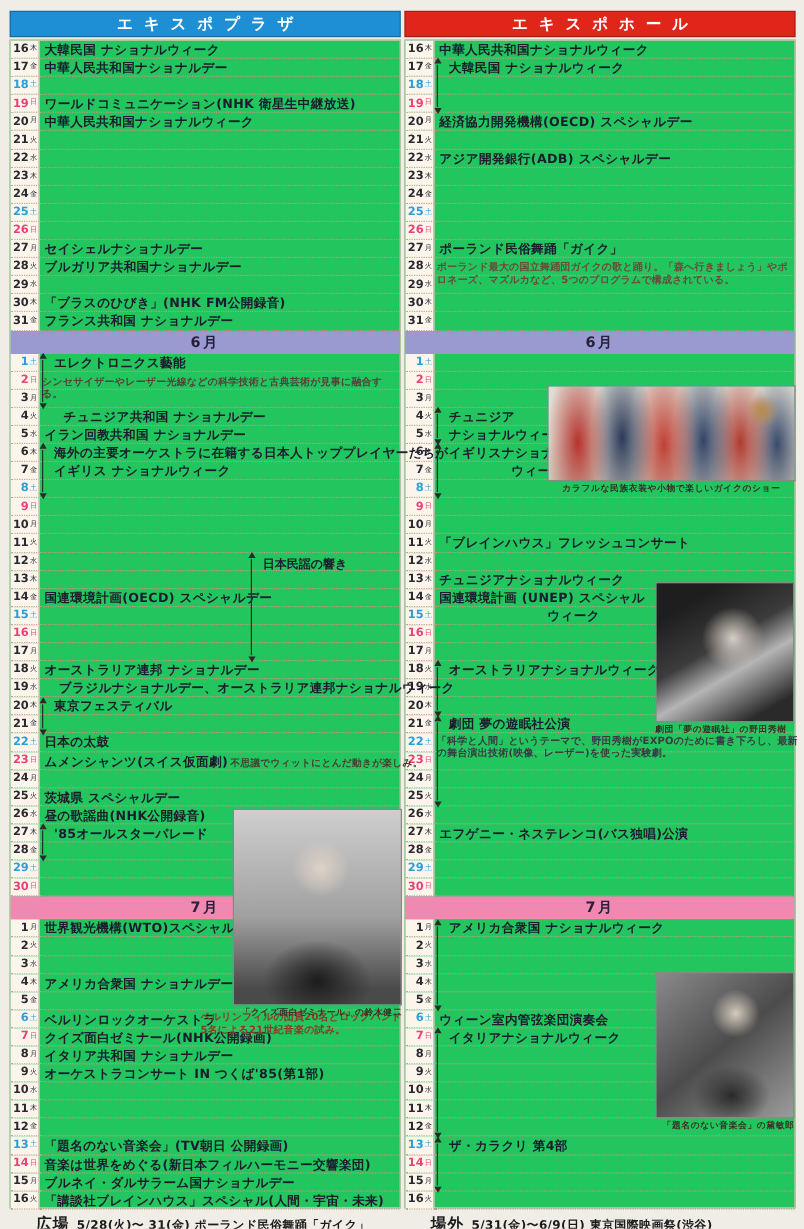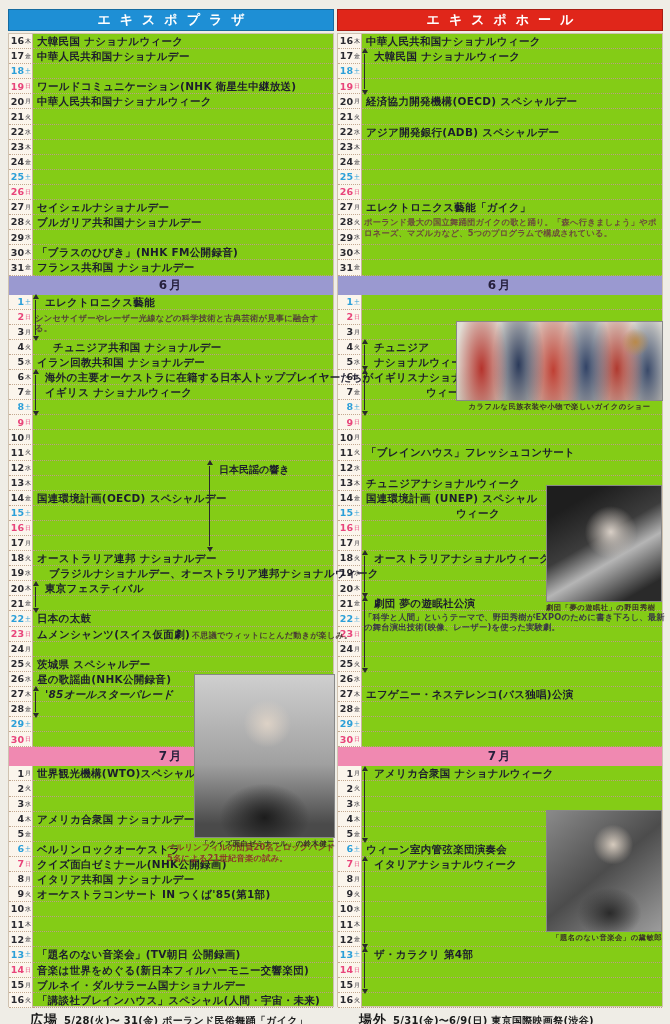--- a/index.html
+++ b/index.html
@@ -4,21 +4,21 @@
 <style>
   * { margin:0; padding:0; box-sizing:border-box; }
   html,body { width:670px; height:1024px; background:#efede6; overflow:hidden;
     font-family:"DejaVu Sans","Liberation Sans",sans-serif; }
   #page { position:relative; width:670px; height:1024px; padding:9px 7px 0 8px; }
   #cols { display:flex; gap:3px; }
   .col { width:326px; position:relative; }
   .venue-bar { height:22px; display:flex; align-items:center; justify-content:center;
     color:#fff; font-size:13px; font-weight:bold; letter-spacing:9px; text-indent:9px;
     border:1px solid rgba(0,0,0,.25); margin-bottom:2px; }
-  .col-body { position:relative; border:1px solid #cfc2b0; background:#84cc16; }
+  .col-body { position:relative; border:1px solid #cfc2b0; background:#22c55e; }
   .month-bar { height:19px; display:flex; align-items:center; justify-content:center;
     font-size:12px; font-weight:bold; color:#26203c; letter-spacing:2px; position:relative; z-index:1; }
   .row { display:flex; height:15.1px; }
   .date { width:24px; flex:0 0 24px; background:#fbf5ec; border-right:1px solid #c8b49e;
     border-bottom:1px dotted #c3a88e; display:flex; align-items:center; justify-content:flex-end;
     padding-right:1px; line-height:1; }
   .date .num { font-size:9.5px; font-weight:bold; }
   .date .wd  { font-size:6px; margin-left:1px; }
   .evt-cell { flex:1; border-bottom:1px dotted #bb9d85; position:relative; overflow:visible; }
   .evt { position:absolute; top:1px; white-space:nowrap; font-size:10.5px; font-weight:600;
@@ -419,21 +419,21 @@
             <div class="evt-cell">
               <span class="evt" style="left: 4px;">昼の歌謡曲(NHK公開録音)</span>
             </div>
           </div>
           <div class="row">
             <div class="date" style="color: rgb(42, 42, 48);">
               <span class="num">27</span>
               <span class="wd">木</span>
             </div>
             <div class="evt-cell">
-              <span class="evt" style="left: 12px; font-style: italic;">'85オールスターパレード</span>
+              <span class="evt" style="left: 12px;">'85オールスターパレード</span>
             </div>
           </div>
           <div class="row">
             <div class="date" style="color: rgb(42, 42, 48);">
               <span class="num">28</span>
               <span class="wd">金</span>
             </div>
             <div class="evt-cell"></div>
           </div>
           <div class="row">
@@ -688,21 +688,21 @@
               <span class="wd">日</span>
             </div>
             <div class="evt-cell"></div>
           </div>
           <div class="row">
             <div class="date" style="color: rgb(42, 42, 48);">
               <span class="num">27</span>
               <span class="wd">月</span>
             </div>
             <div class="evt-cell">
-              <span class="evt" style="left: 4px;">エレクトロニクス藝能「ガイク」</span>
+              <span class="evt" style="left: 4px;">ポーランド民俗舞踊「ガイク」</span>
             </div>
           </div>
           <div class="row">
             <div class="date" style="color: rgb(42, 42, 48);">
               <span class="num">28</span>
               <span class="wd">火</span>
             </div>
             <div class="evt-cell"></div>
           </div>
           <div class="row">

